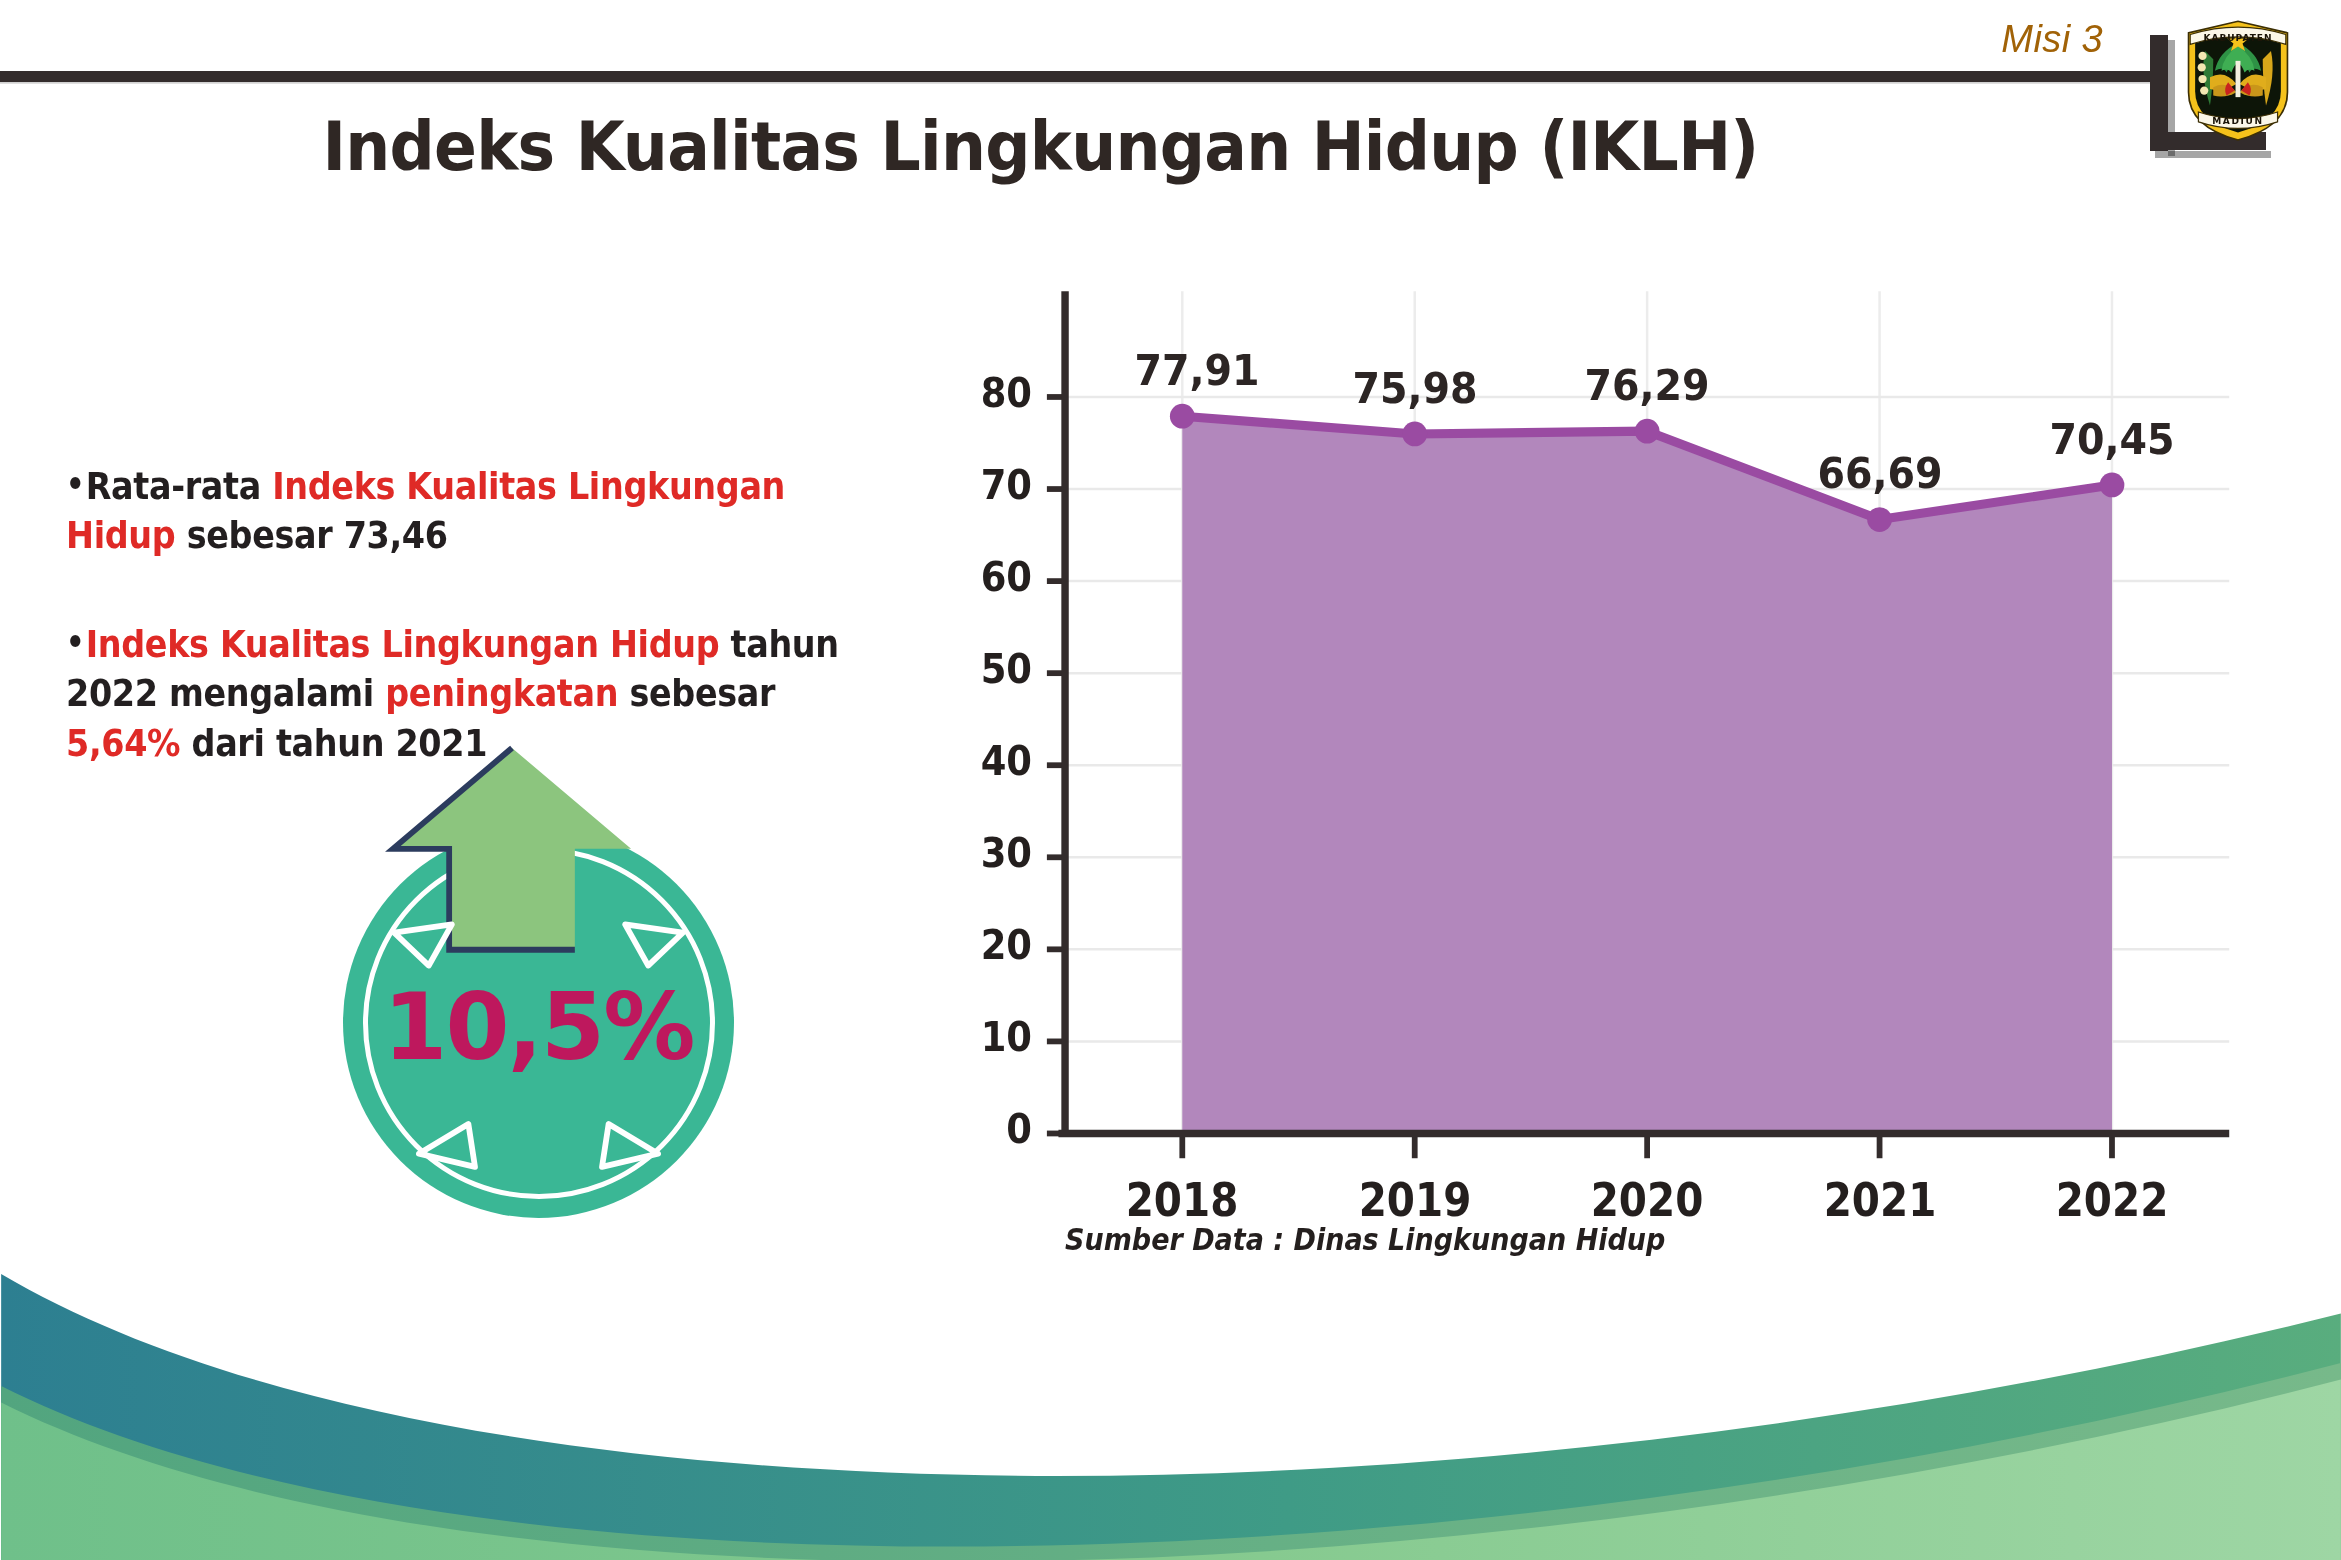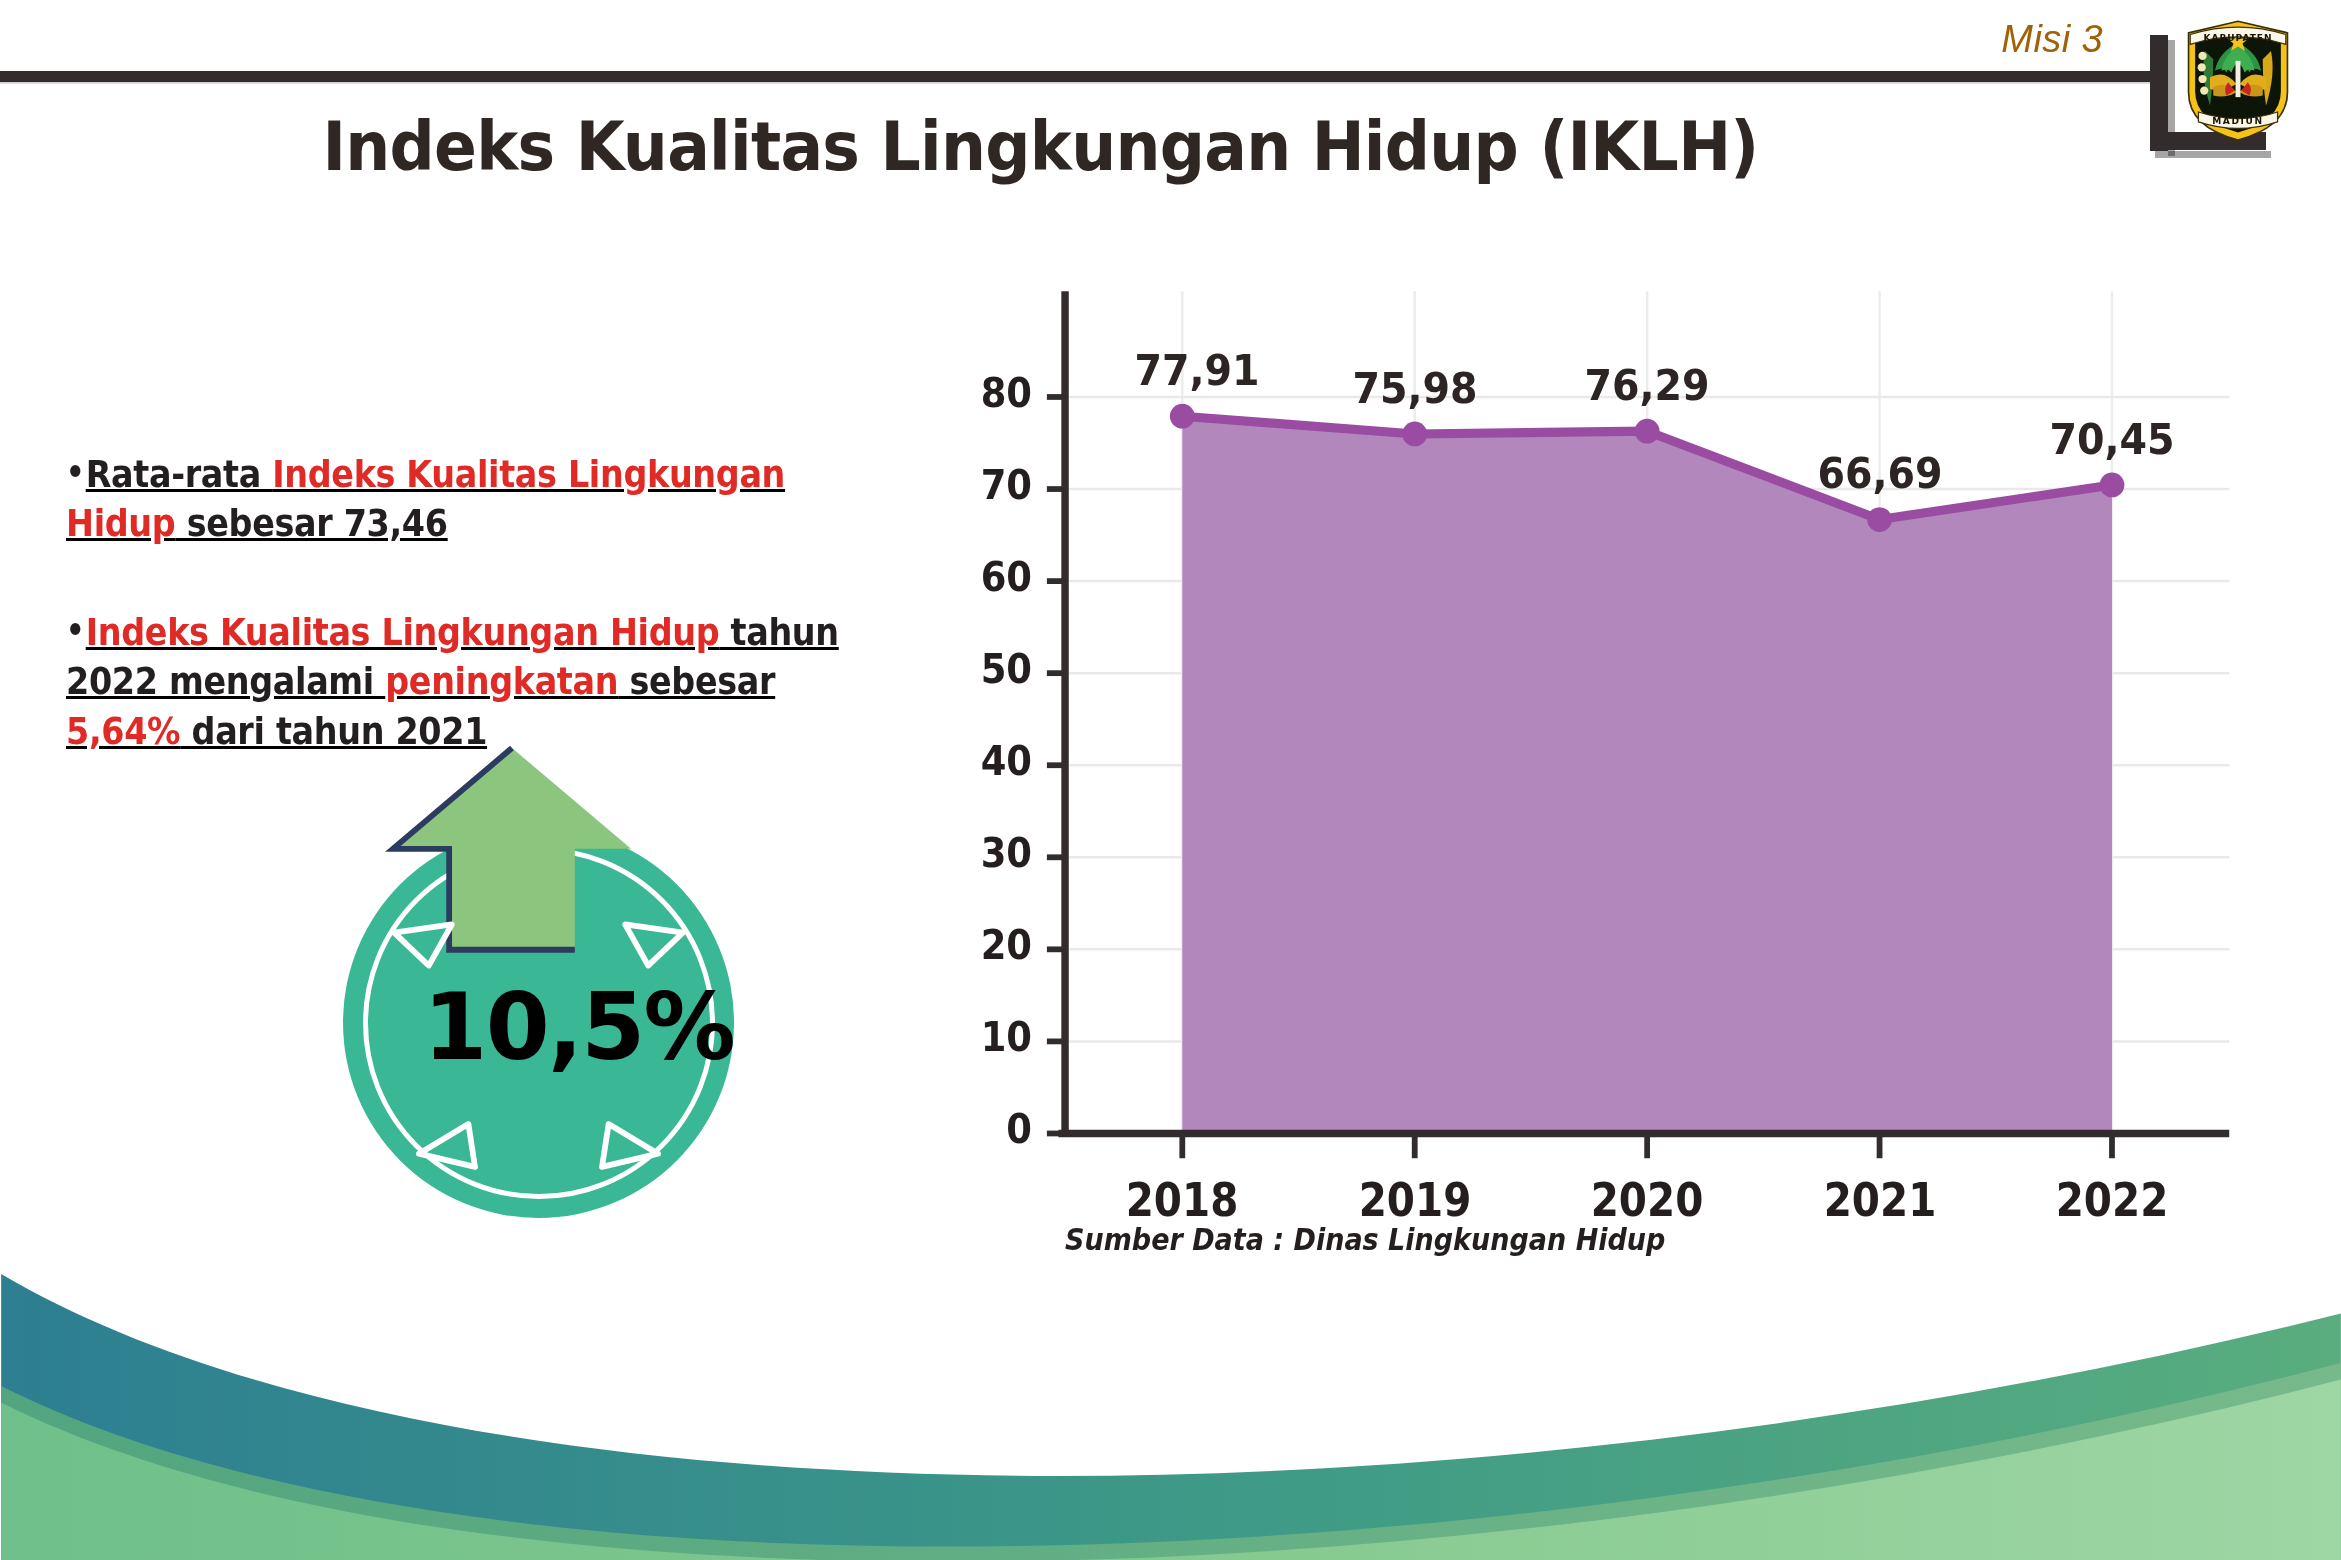--- a/index.html
+++ b/index.html
@@ -67,23 +67,22 @@
     font-size:68px;
     letter-spacing:-0.8px;
     color:#2f2724;
     transform:scaleX(0.93);
     transform-origin:center top;
     white-space:nowrap;
   }
 
   
   #bullets {
-    position:absolute; left:66px; top:450px;
+    position:absolute; left:66px; top:462px;
     width:892px;
-    text-decoration:underline;
   }
   .bullet {
     position:relative;
     font-family:"DejaVu Sans", sans-serif;
     font-weight:bold;
     font-size:38px;
     line-height:1.30;
     color:#231f20;
     transform:scaleX(0.88);
     transform-origin:left top;
@@ -113,25 +112,25 @@
   }
   #badge-ring {
     position:absolute; left:43px; top:104px;
     width:352px; height:352px;
     border-radius:50%;
     border:5.8px solid #ffffff;
   }
   #badge-pct {
     position:absolute; left:23px; top:239px;
     width:391px;
-    text-align:right;
+    text-align:center;
     font-family:"DejaVu Sans", sans-serif;
     font-weight:bold;
     font-size:92px;
-    color:#000000;
+    color:#be185d;
     letter-spacing:-1.7px;
     line-height:1;
   }
   #badge-arrow { position:absolute; left:63px; top:0px; width:258px; height:215px; }
 
   
   #chart {
     position:absolute; left:999px; top:273px;
     width:1255px; height:925px;
   }

